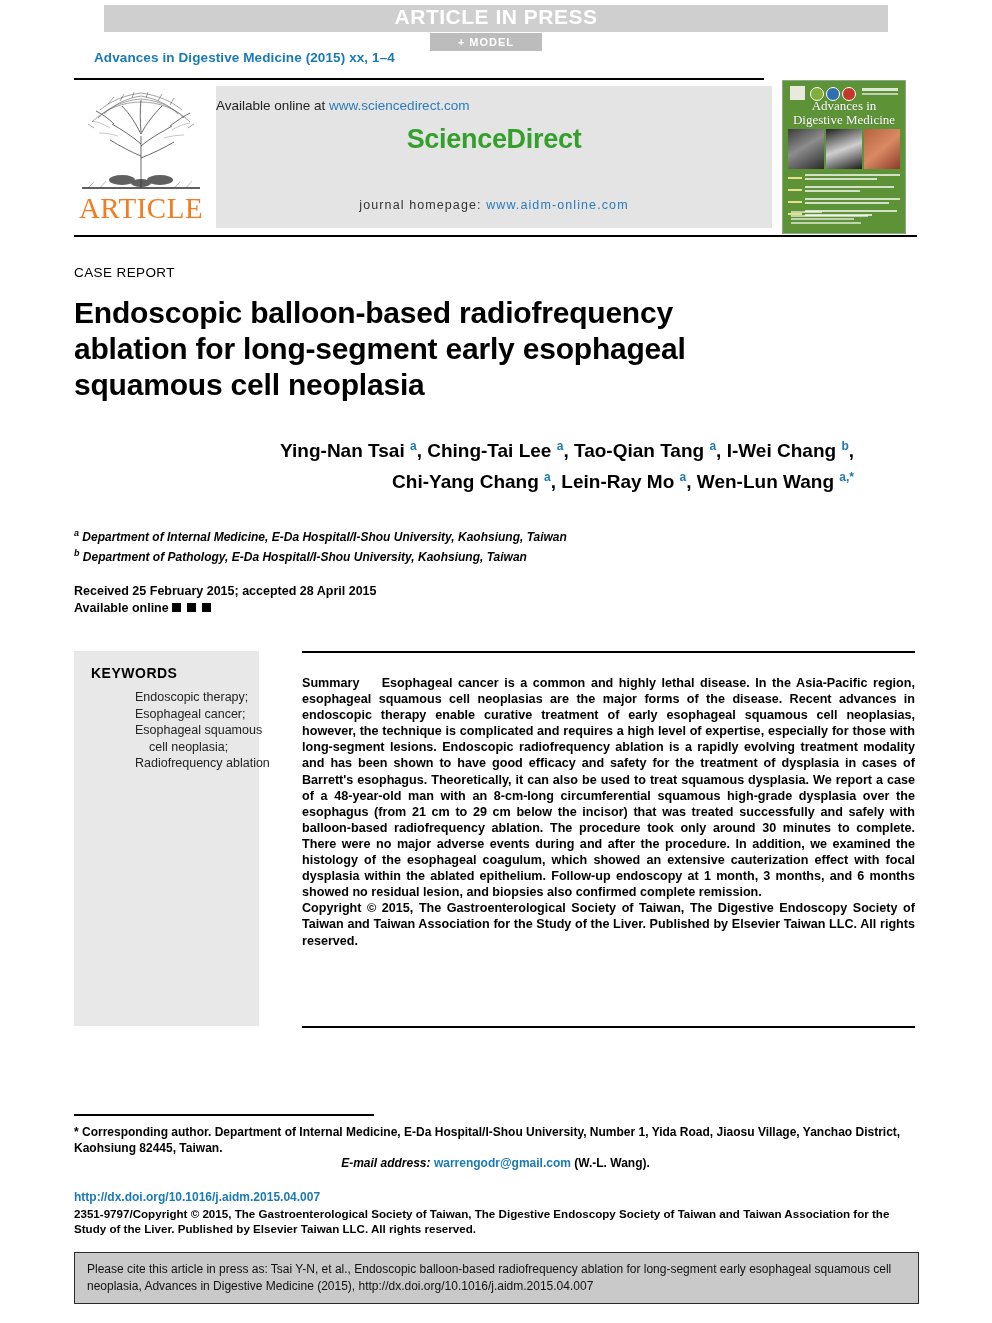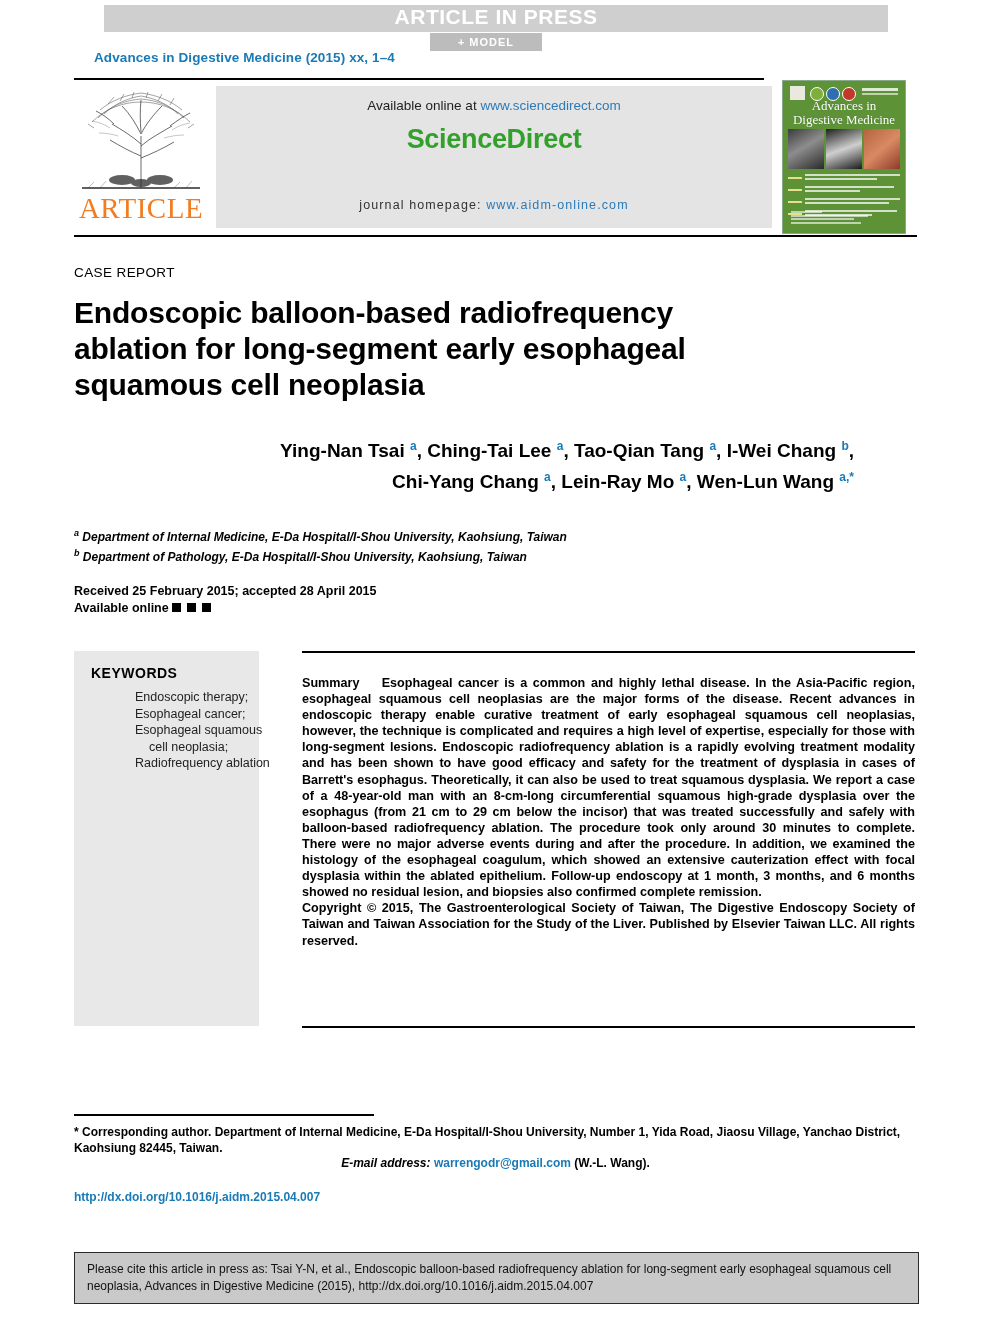--- a/index.html
+++ b/index.html
@@ -117,21 +117,21 @@
     top: 86px;
     width: 556px;
     height: 142px;
     background: #e4e4e4;
   }
   .sd-available {
     position: absolute;
     left: 0;
     top: 12px;
     width: 556px;
-    text-align: center;
+    text-align: left;
     font-size: 13.5px;
     color: #222;
   }
   .sd-available .lnk { color: #2b7bb9; }
   .sd-logo {
     position: absolute;
     left: 0;
     top: 38px;
     width: 556px;
     text-align: center;
@@ -573,18 +573,19 @@
 
   <div class="foot-rule"></div>
   <div class="corr">* Corresponding author. Department of Internal Medicine, E-Da Hospital/I-Shou University, Number 1, Yida Road, Jiaosu Village, Yanchao District, Kaohsiung 82445, Taiwan.</div>
   <div class="email-line">
     <span class="lbl">E-mail address:</span>
     <span class="lnk">warrengodr@gmail.com</span>
     <span>(W.-L. Wang).</span>
   </div>
 
   <div class="doi">http://dx.doi.org/10.1016/j.aidm.2015.04.007</div>
+  <div class="copyright">2351-9797/Copyright © 2015, The Gastroenterological Society of Taiwan, The Digestive Endoscopy Society of Taiwan and Taiwan Association for the Study of the Liver. Published by Elsevier Taiwan LLC. All rights reserved.</div>
 
   <div class="cite-box">
     <div class="cite-text">Please cite this article in press as: Tsai Y-N, et al., Endoscopic balloon-based radiofrequency ablation for long-segment early esophageal squamous cell neoplasia, Advances in Digestive Medicine (2015), http://dx.doi.org/10.1016/j.aidm.2015.04.007</div>
   </div>
 
 </div>
 
 </body></html>

